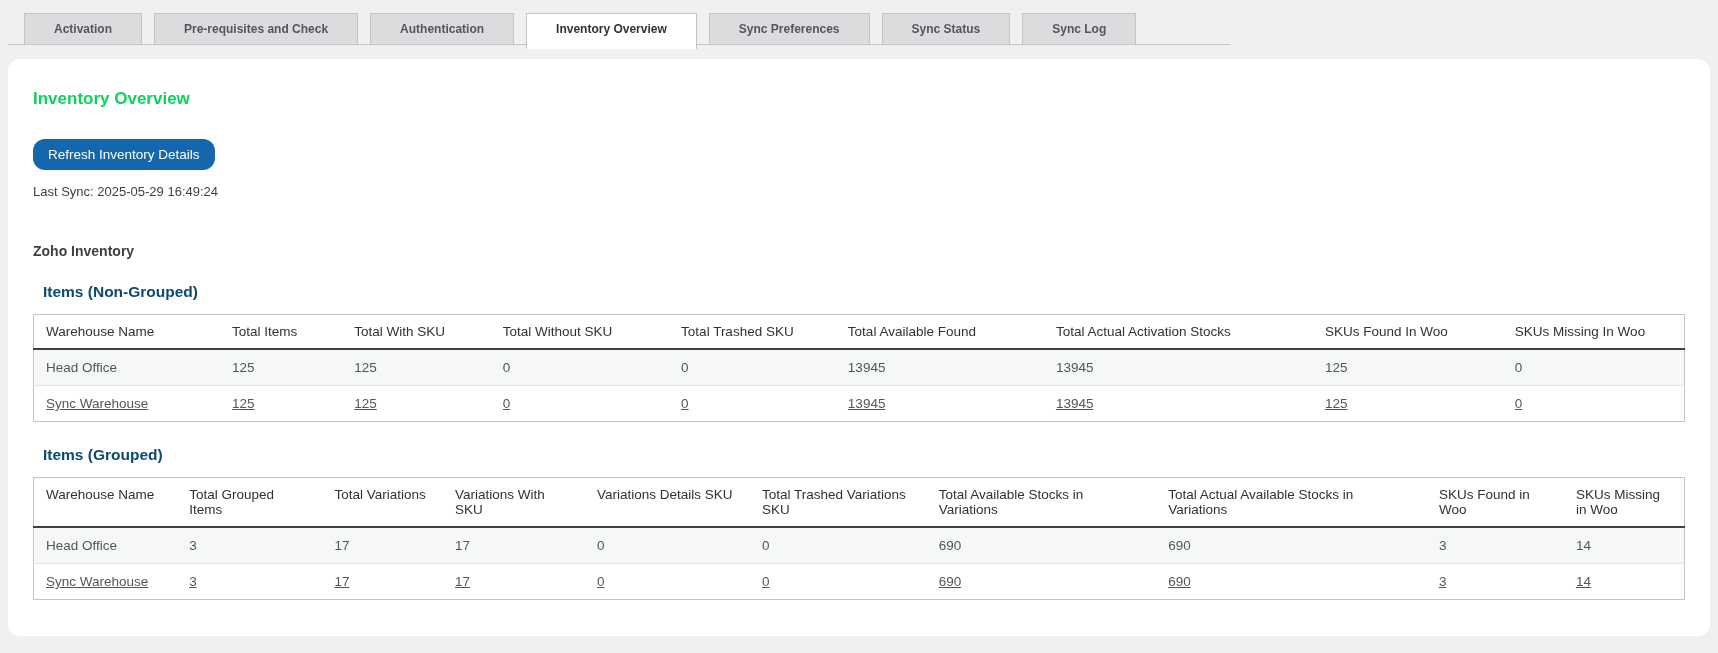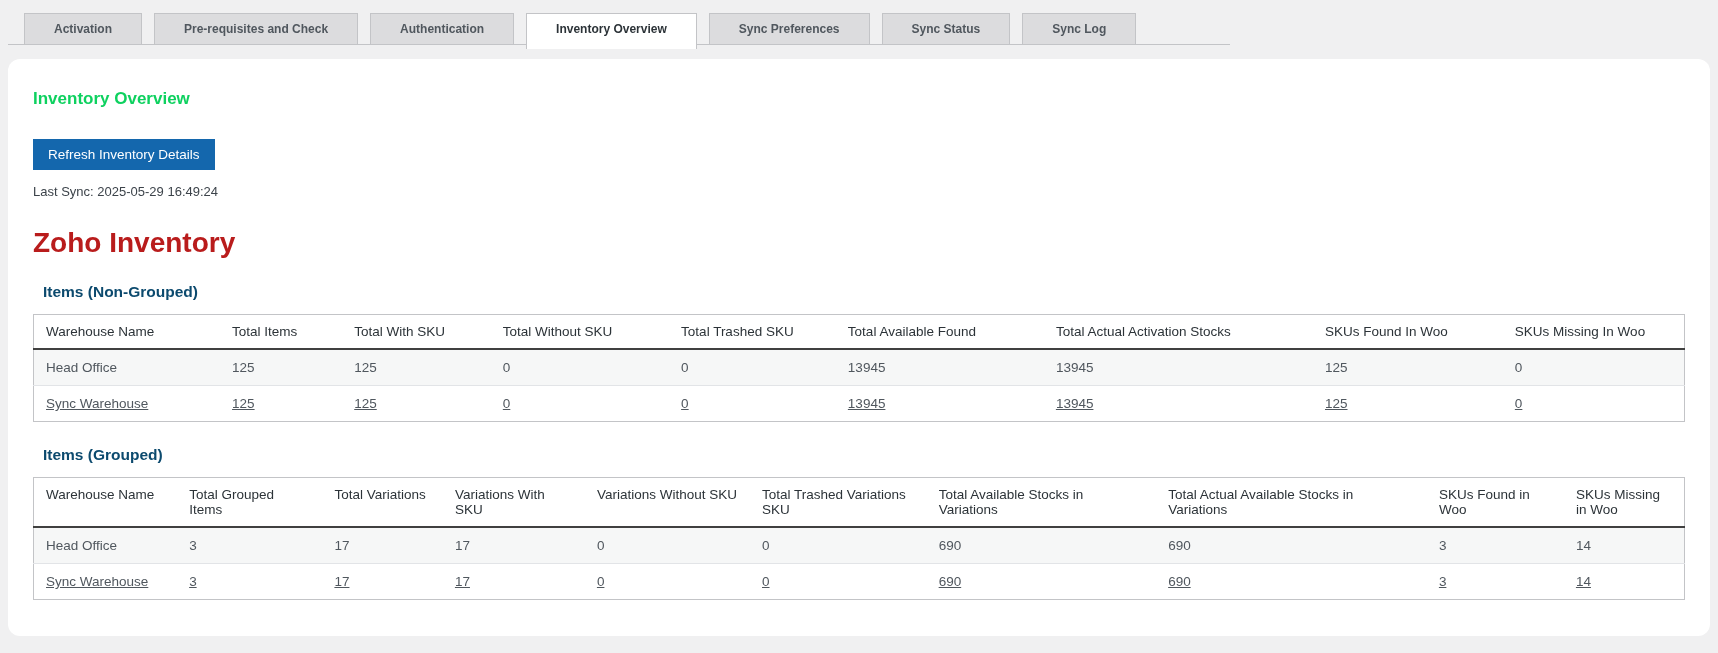--- a/index.html
+++ b/index.html
@@ -60,33 +60,33 @@
   }
   .refresh-btn {
     display: inline-block;
     margin-top: 30px;
     padding: 8px 15px;
     background: #1467ad;
     color: #fff;
     font-family: "Liberation Sans", sans-serif;
     font-size: 13.5px;
     border: none;
-    border-radius: 0;
+    border-radius: 12px;
     cursor: pointer;
   }
   .last-sync {
     margin-top: 14px;
     font-size: 13px;
     color: #3c434a;
   }
   .zoho-heading {
-    font-size: 28px;
+    font-size: 14px;
     font-weight: 700;
-    color: #b91c1c;
-    margin: 28px 0 0;
+    color: #404040;
+    margin: 44px 0 0;
   }
   .items-heading {
     color: #0c4a6e;
     font-size: 15.5px;
     font-weight: 700;
     margin: 24px 10px 0;
   }
 
   
   table.inv-table {
@@ -193,21 +193,21 @@
 
   <h3 class="items-heading">Items (Grouped)</h3>
 
   <table class="inv-table t2">
     <thead>
         <tr>
           <th>Warehouse Name</th>
           <th>Total Grouped Items</th>
           <th>Total Variations</th>
           <th>Variations With SKU</th>
-          <th>Variations Without SKU</th>
+          <th>Variations Details SKU</th>
           <th>Total Trashed Variations SKU</th>
           <th>Total Available Stocks in Variations</th>
           <th>Total Actual Available Stocks in Variations</th>
           <th>SKUs Found in Woo</th>
           <th>SKUs Missing in Woo</th>
         </tr>
       </thead>
     <tbody>
         <tr>
           <td>Head Office</td>

